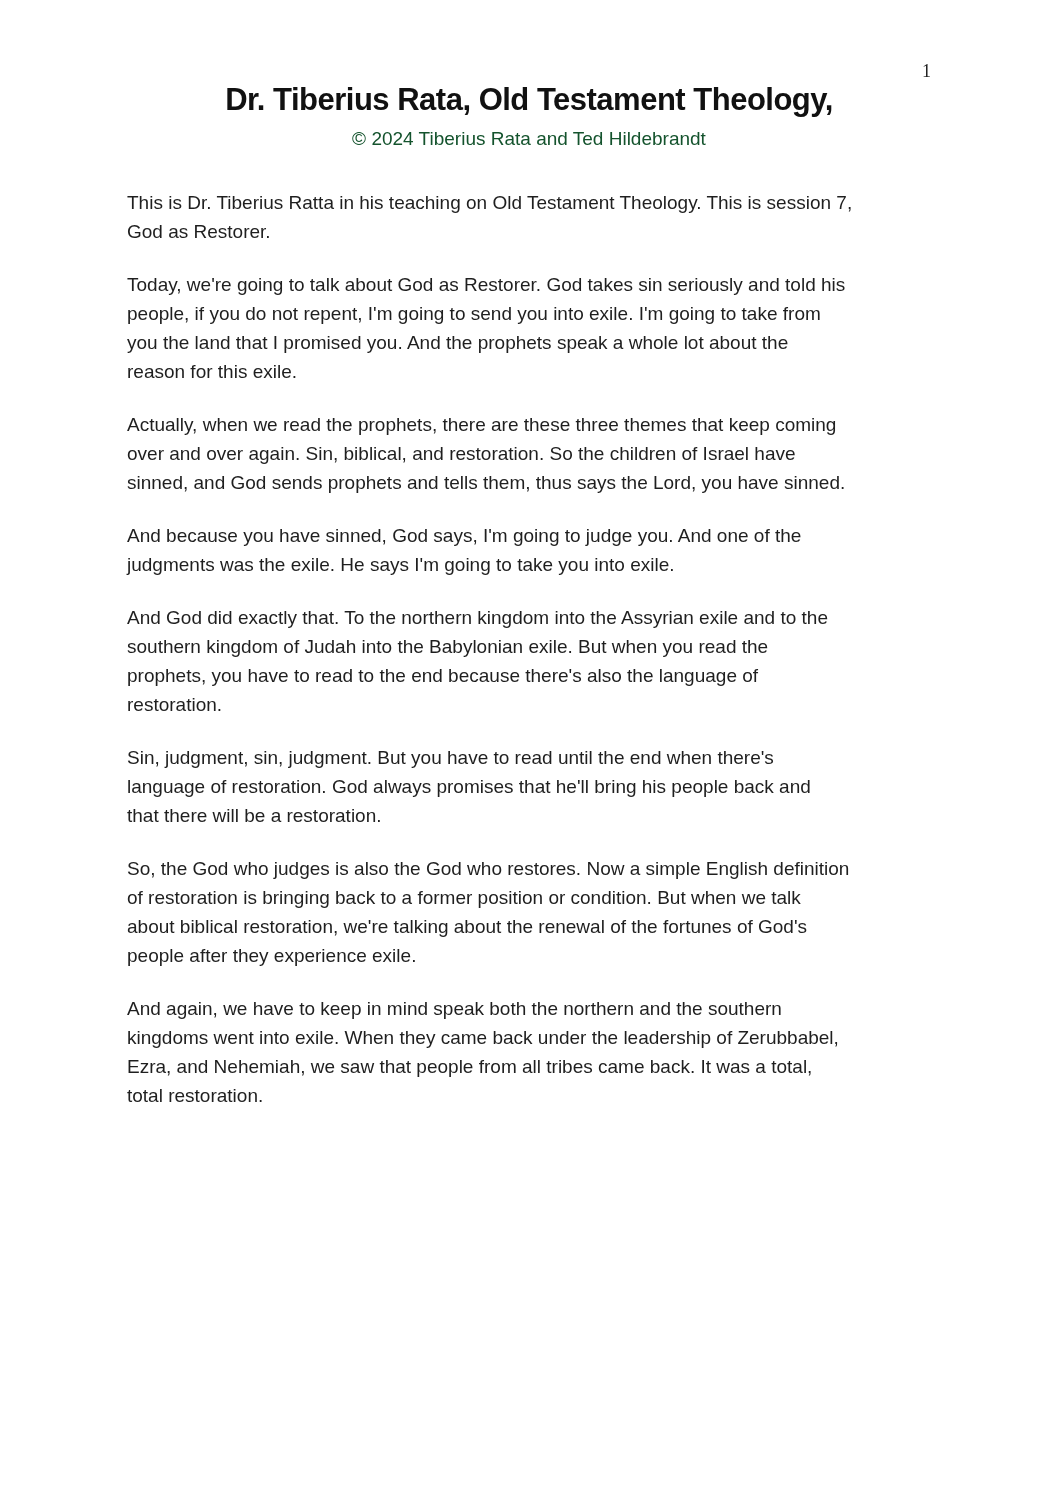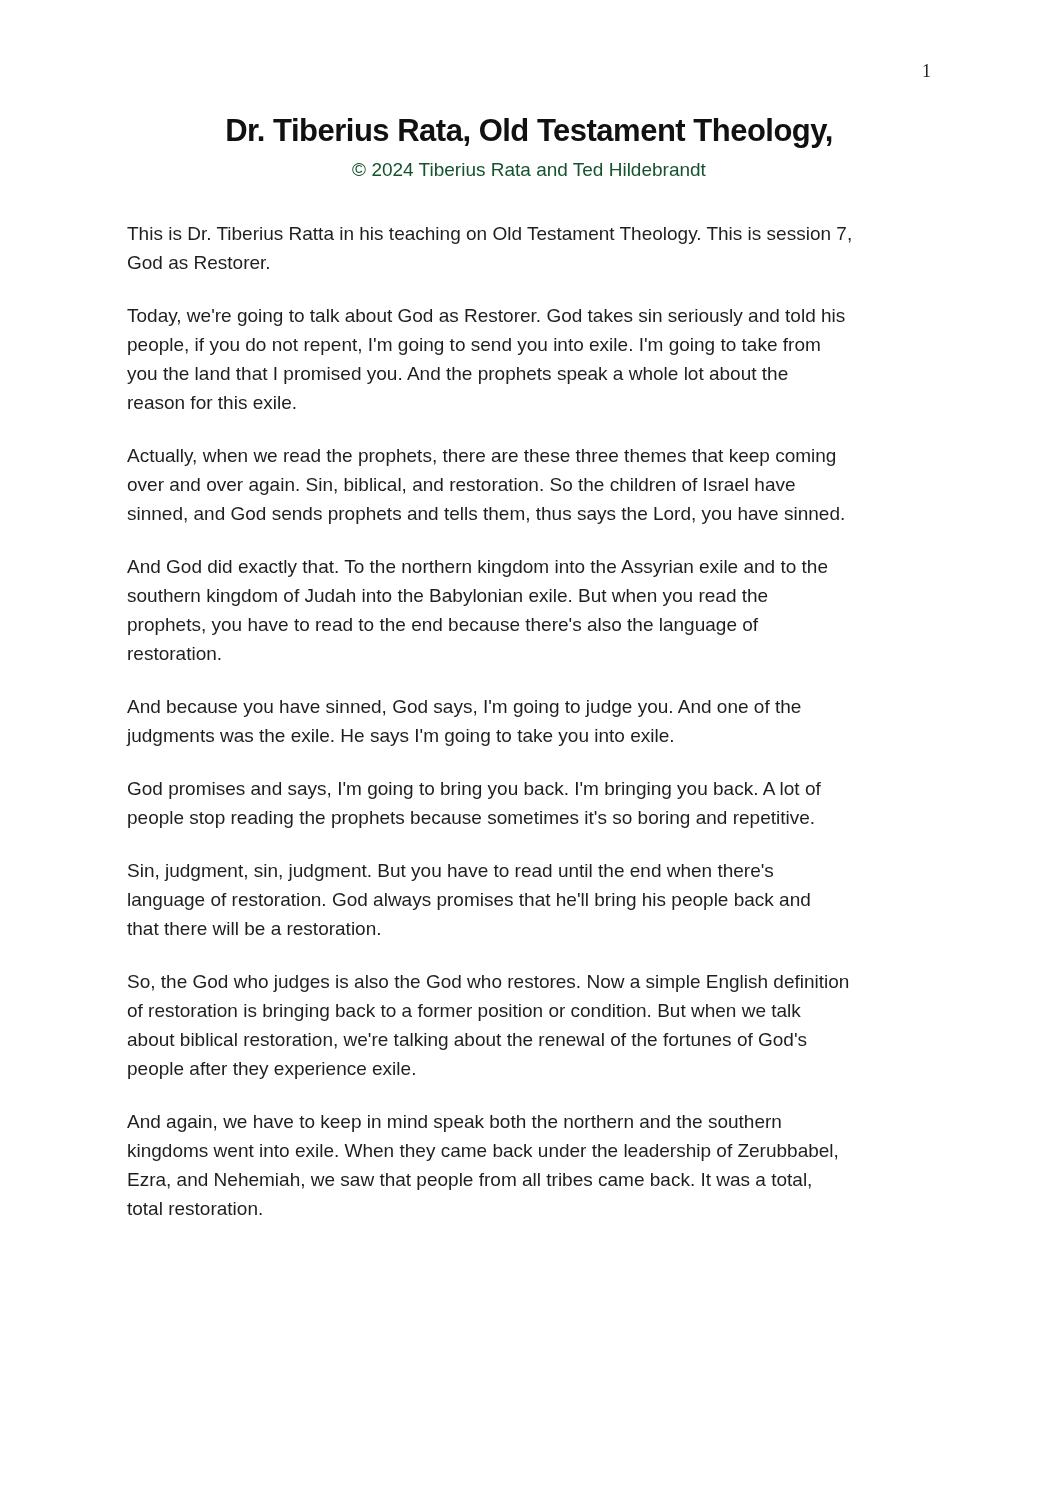--- a/index.html
+++ b/index.html
@@ -15,21 +15,21 @@
   }
   .page-number {
     position: absolute;
     top: 61px;
     right: 127px;
     font-family: "Liberation Serif", serif;
     font-size: 18px;
     color: #222222;
   }
   .title {
-    padding-top: 107px;
+    padding-top: 76px;
     text-align: center;
     font-family: "Liberation Sans", sans-serif;
     font-weight: 700;
     font-size: 31px;
     line-height: 47px;
     letter-spacing: -0.5px;
     color: #111111;
   }
   .title-line { display: block; }
   .copyright {
@@ -66,28 +66,26 @@
   <div class="body-text">
     <p>This is Dr. Tiberius Ratta in his teaching on Old Testament Theology. This is session 7,
 God as Restorer.</p>
     <p>Today, we're going to talk about God as Restorer. God takes sin seriously and told his
 people, if you do not repent, I'm going to send you into exile. I'm going to take from
 you the land that I promised you. And the prophets speak a whole lot about the
 reason for this exile.</p>
     <p>Actually, when we read the prophets, there are these three themes that keep coming
 over and over again. Sin, biblical, and restoration. So the children of Israel have
 sinned, and God sends prophets and tells them, thus says the Lord, you have sinned.</p>
+    <p>And because you have sinned, God says, I'm going to judge you. And one of the
+judgments was the exile. He says I'm going to take you into exile.</p>
     <p>And God did exactly that. To the northern kingdom into the Assyrian exile and to the
 southern kingdom of Judah into the Babylonian exile. But when you read the
 prophets, you have to read to the end because there's also the language of
 restoration.</p>
-    <p>And because you have sinned, God says, I'm going to judge you. And one of the
-judgments was the exile. He says I'm going to take you into exile.</p>
-    <p>God promises and says, I'm going to bring you back. I'm bringing you back. A lot of
-people stop reading the prophets because sometimes it's so boring and repetitive.</p>
     <p>Sin, judgment, sin, judgment. But you have to read until the end when there's
 language of restoration. God always promises that he'll bring his people back and
 that there will be a restoration.</p>
     <p>So, the God who judges is also the God who restores. Now a simple English definition
 of restoration is bringing back to a former position or condition. But when we talk
 about biblical restoration, we're talking about the renewal of the fortunes of God's
 people after they experience exile.</p>
     <p>And again, we have to keep in mind speak both the northern and the southern
 kingdoms went into exile. When they came back under the leadership of Zerubbabel,
 Ezra, and Nehemiah, we saw that people from all tribes came back. It was a total,

